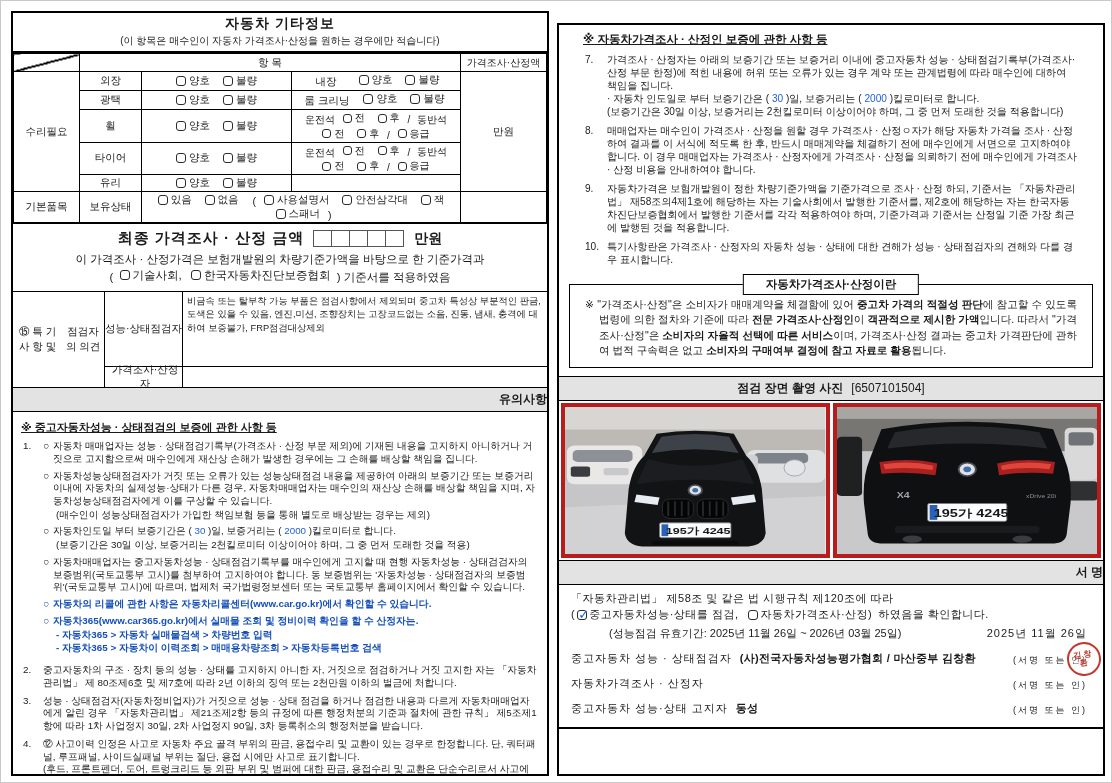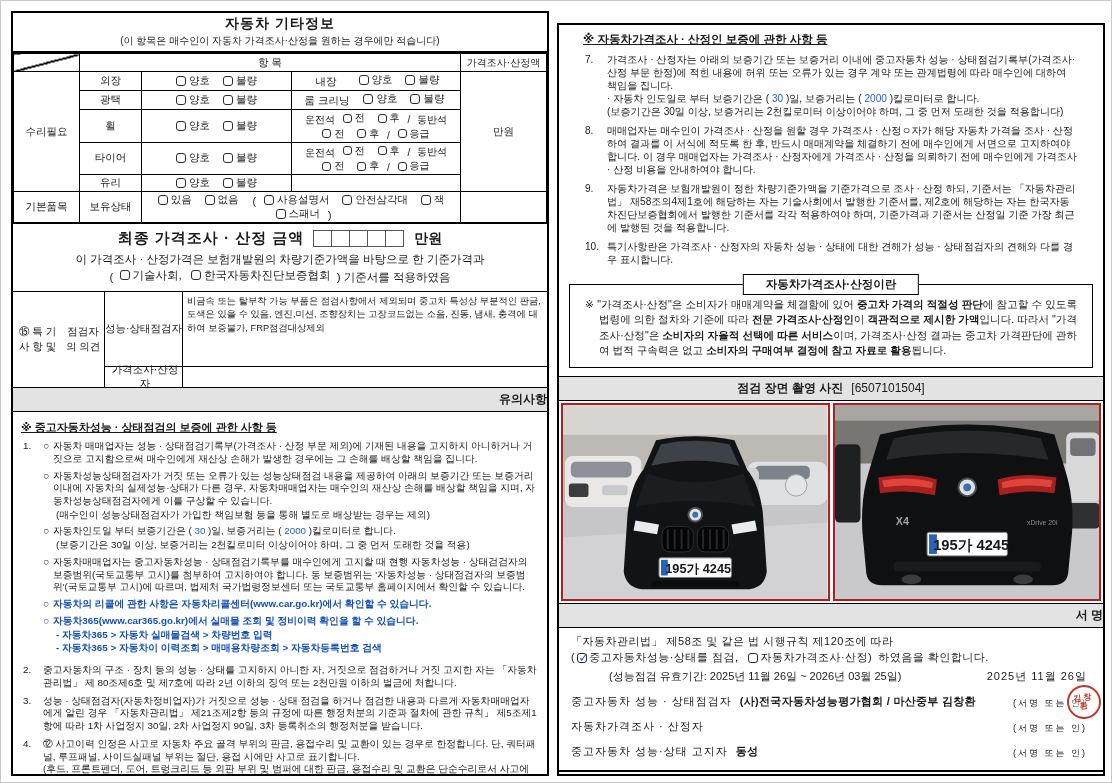--- a/index.html
+++ b/index.html
@@ -65,21 +65,21 @@
   .rbody { flex:1; }
 
   .appr-wrap { position:relative; margin:14px 10px 8px; border:1.5px solid #000; padding:12px 15px 8px; }
   .appr-legend { position:absolute; top:-11px; left:50%; transform:translateX(-50%); background:#fff; border:1px solid #000; font-weight:bold; font-size:11.5px; padding:2px 22px; white-space:nowrap; }
   .appr-text { font-size:10.6px; line-height:1.45; text-align:justify; }
   .appr-text .hang { padding-left:14px; text-indent:-14px; display:block; }
   .appr-text b { font-weight:bold; }
 
   .photo-bar { display:flex; justify-content:center; gap:8px; align-items:center; }
   .photos { display:flex; gap:3px; padding:2px; background:#fff; }
-  .photo { flex:1; border:2px solid #b91c1c; height:198px; overflow:hidden; }
+  .photo { flex:1; border:4px solid #b91c1c; height:155px; overflow:hidden; }
   .photo svg { display:block; width:100%; height:100%; }
 
   .sig-sec { padding:6px 12px 2px; font-size:11px; line-height:1.45; }
   .sig-law { letter-spacing:0.5px; }
   .sig-check-line { letter-spacing:0.5px; margin-top:1px; display:flex; align-items:center; flex-wrap:wrap; gap:2px; }
   .cb-checked { position:relative; }
   .cb-checked .mark { position:absolute; left:0px; top:-5px; font-size:13px; font-weight:bold; color:#1b62d6; }
   .sig-mid { display:flex; justify-content:space-between; margin-top:3px;gap:28px; }
   .sig-mid .period { padding-left:38px; }
   .sig-mid .dateval { padding-right:4px; letter-spacing:1px; }
@@ -368,21 +368,21 @@
           <div class="bl">
               <span class="dot">○</span>
               <span class="btxt">자동차매매업자는 중고자동차성능 · 상태점검기록부를 매수인에게 고지할 때 현행 자동차성능 · 상태검검자의 보증범위(국토교통부 고시)를 첨부하여 고지하여야 합니다. 동 보증범위는 '자동차성능 · 상태점검자의 보증범위'(국토교통부 고시)에 따르며, 법제처 국가법령정보센터 또는 국토교통부 홈페이지에서 확인할 수 있습니다.</span>
             </div>
           <div class="bl bluebold">
               <span class="dot">○</span>
               <span class="btxt">자동차의 리콜에 관한 사항은 자동차리콜센터(www.car.go.kr)에서 확인할 수 있습니다.</span>
             </div>
           <div class="bl bluebold" style="margin-bottom:1px">
               <span class="dot">○</span>
-              <span class="btxt">자동차365(www.car365.go.kr)에서 실매물 조회 및 정비이력 확인을 할 수 있습니다.</span>
+              <span class="btxt">자동차365(www.car365.go.kr)에서 실매물 조회 및 정비이력 확인을 할 수 산정자는.</span>
             </div>
           <div class="subline bluebold" style="margin-top:0;margin-bottom:1px">- 자동차365 &gt; 자동차 실매물검색 &gt; 차량번호 입력</div>
           <div class="subline bluebold" style="margin-top:0">- 자동차365 &gt; 자동차이 이력조회 &gt; 매매용차량조회 &gt; 자동차등록번호 검색</div>
         </div>
       </div>
 
       <div class="nitem">
         <div class="nnum">2.</div>
         <div class="nbody">중고자동차의 구조 · 장치 등의 성능 · 상태를 고지하지 아니한 자, 거짓으로 점검하거나 거짓 고지한 자는 「자동차관리법」 제 80조제6호 및 제7호에 따라 2년 이하의 징역 또는 2천만원 이하의 벌금에 처합니다.</div>
       </div>

